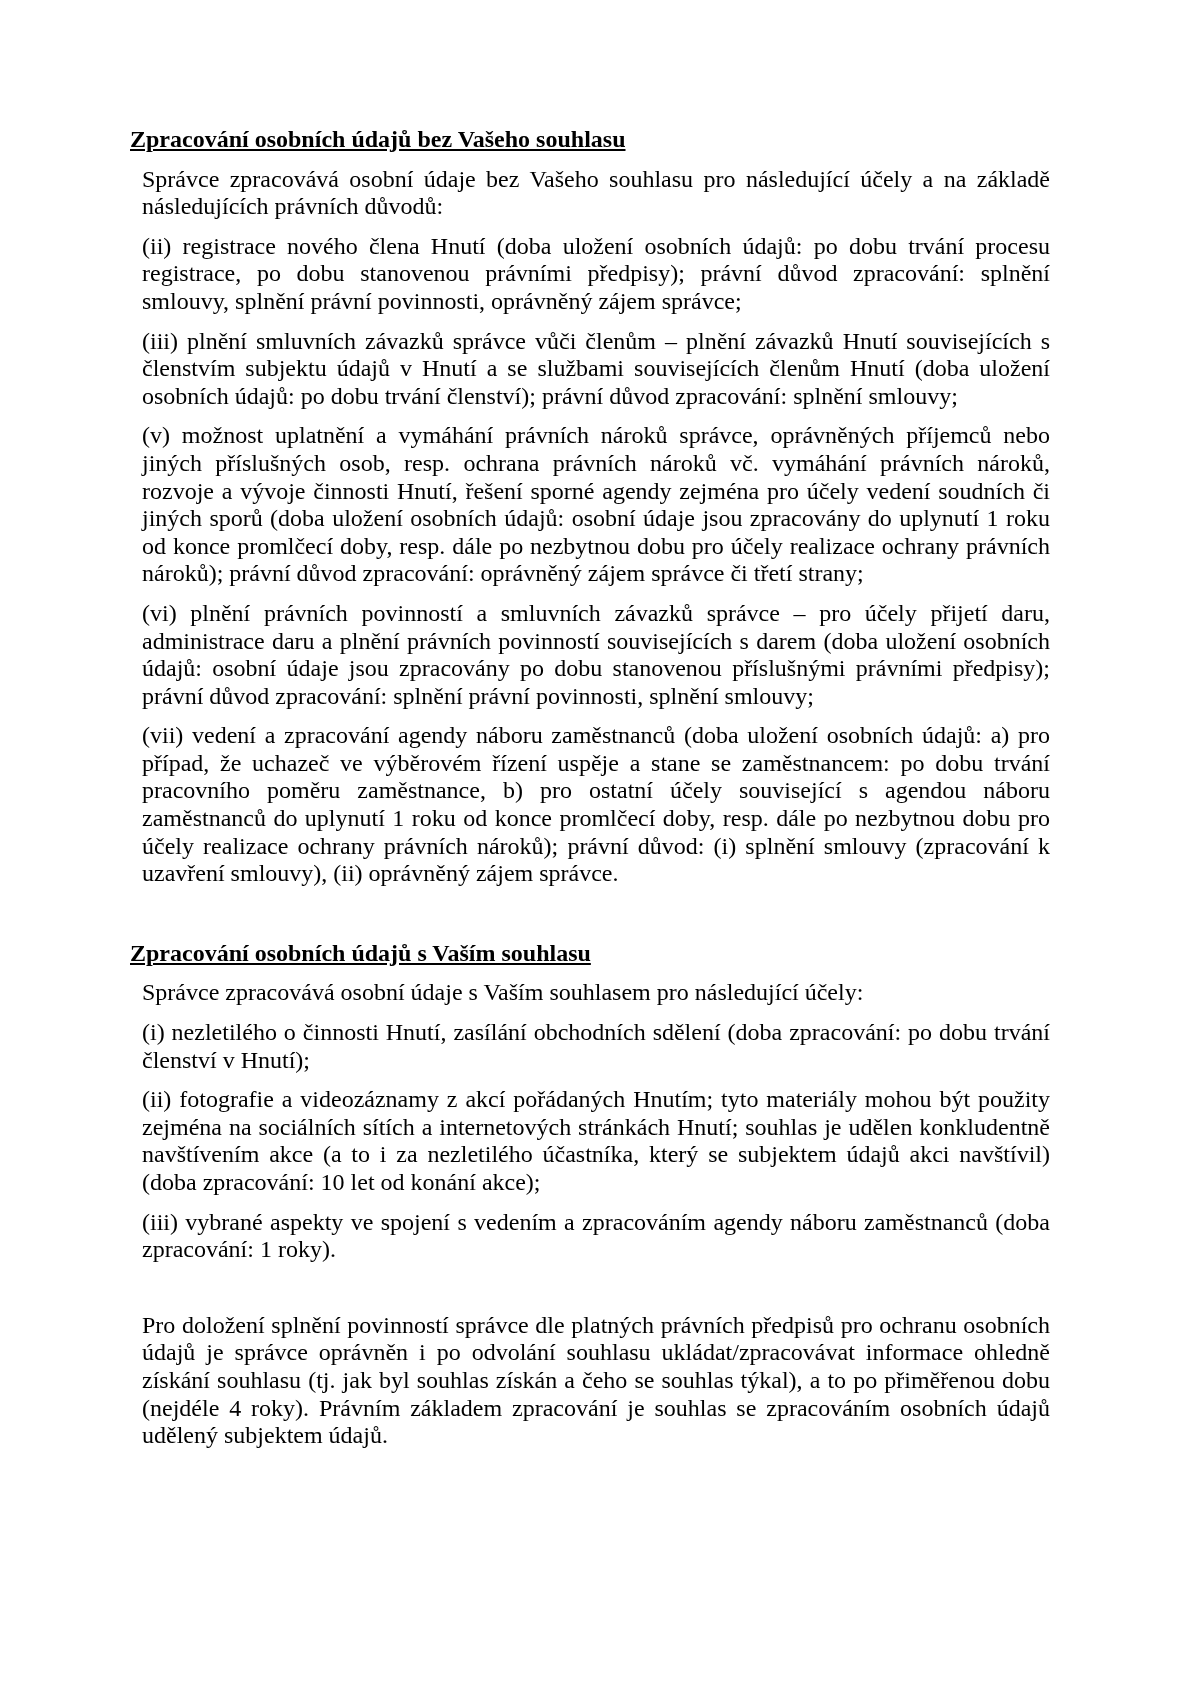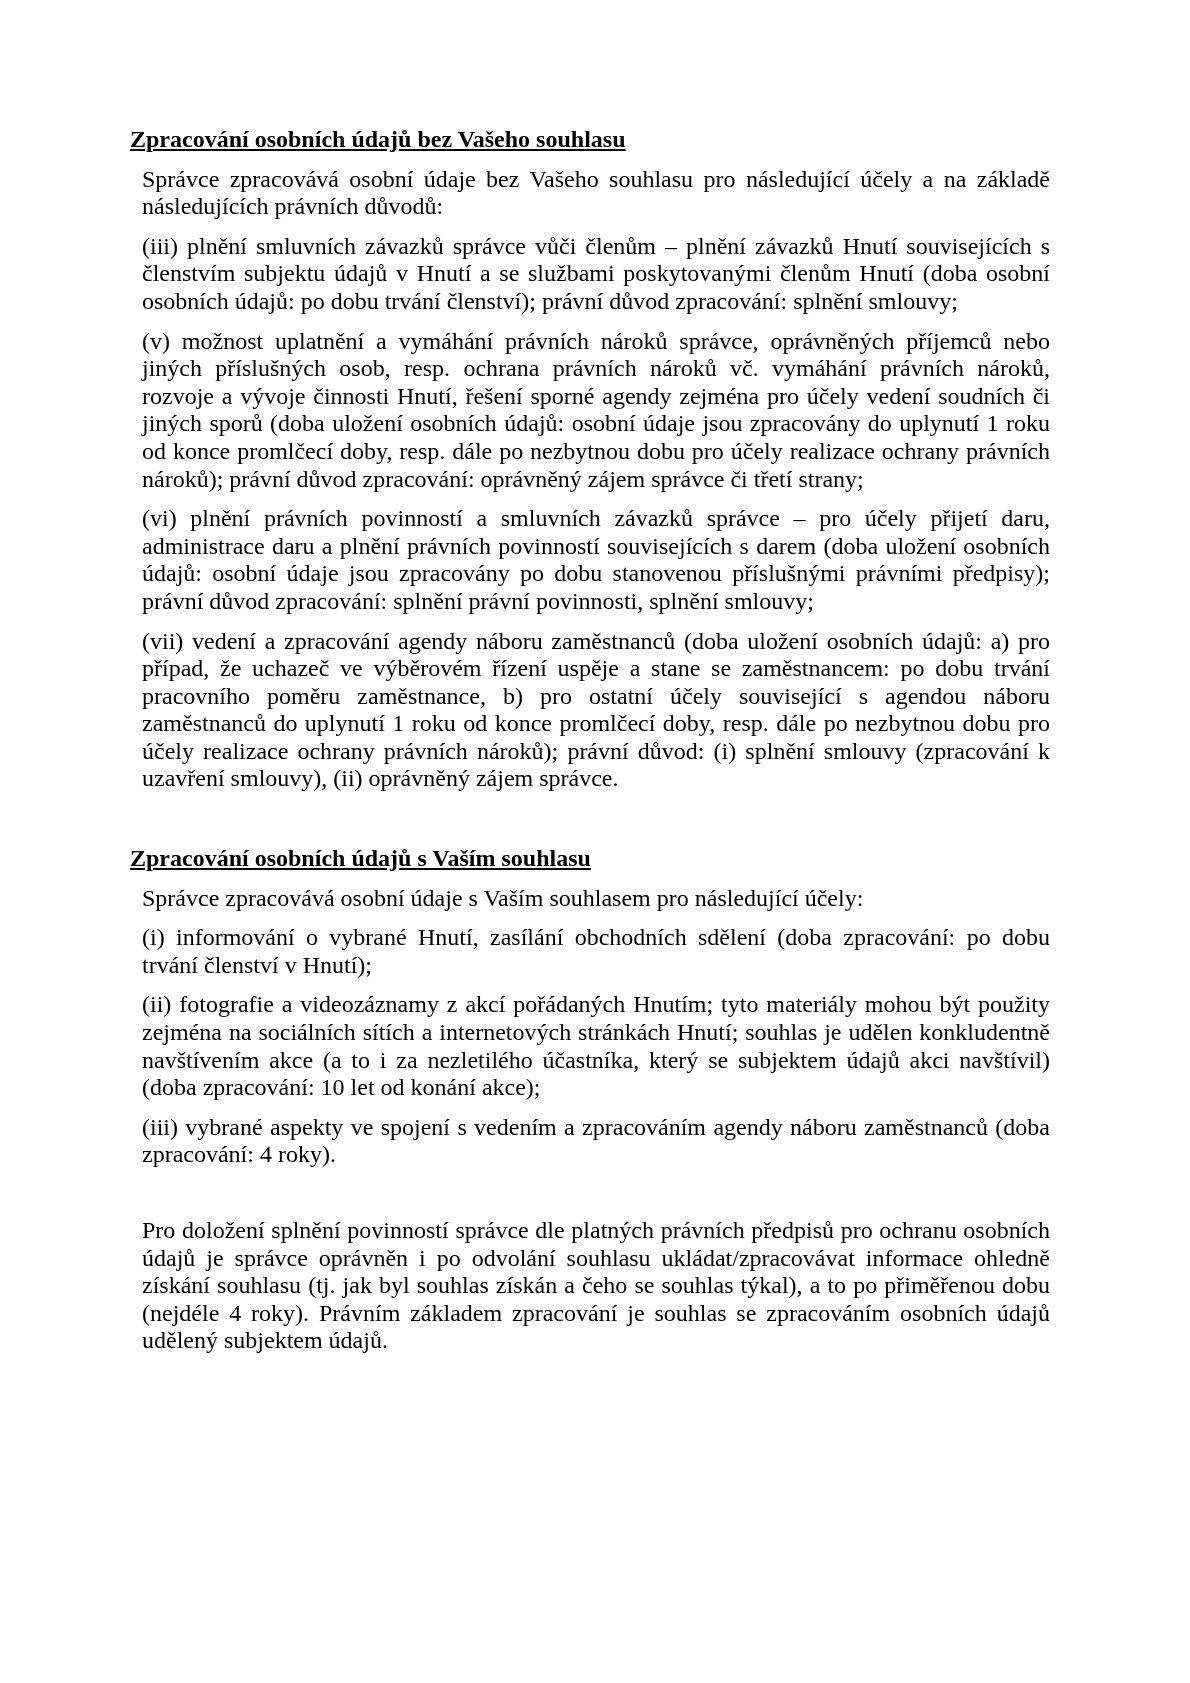--- a/index.html
+++ b/index.html
@@ -39,29 +39,30 @@
   }
 </style>
 </head>
 <body>
 
 <div class="page">
 
   <section class="section">
     <h2 class="section-heading">Zpracování osobních údajů bez Vašeho souhlasu</h2>
     <p class="para">Správce zpracovává osobní údaje bez Vašeho souhlasu pro následující účely a na základě následujících právních důvodů:</p>
-    <p class="para">(iii) plnění smluvních závazků správce vůči členům – plnění závazků Hnutí souvisejících s členstvím subjektu údajů v Hnutí a se službami poskytovanými členům Hnutí (doba osobní osobních údajů: po dobu trvání členství); právní důvod zpracování: splnění smlouvy;</p>
+    <p class="para">(ii) registrace nového člena Hnutí (doba uložení osobních údajů: po dobu trvání procesu registrace, po dobu stanovenou právními předpisy); právní důvod zpracování: splnění smlouvy, splnění právní povinnosti, oprávněný zájem správce;</p>
+    <p class="para">(iii) plnění smluvních závazků správce vůči členům – plnění závazků Hnutí souvisejících s členstvím subjektu údajů v Hnutí a se službami souvisejících členům Hnutí (doba uložení osobních údajů: po dobu trvání členství); právní důvod zpracování: splnění smlouvy;</p>
     <p class="para">(v) možnost uplatnění a vymáhání právních nároků správce, oprávněných příjemců nebo jiných příslušných osob, resp. ochrana právních nároků vč. vymáhání právních nároků, rozvoje a vývoje činnosti Hnutí, řešení sporné agendy zejména pro účely vedení soudních či jiných sporů (doba uložení osobních údajů: osobní údaje jsou zpracovány do uplynutí 1 roku od konce promlčecí doby, resp. dále po nezbytnou dobu pro účely realizace ochrany právních nároků); právní důvod zpracování: oprávněný zájem správce či třetí strany;</p>
     <p class="para">(vi) plnění právních povinností a smluvních závazků správce – pro účely přijetí daru, administrace daru a plnění právních povinností souvisejících s darem (doba uložení osobních údajů: osobní údaje jsou zpracovány po dobu stanovenou příslušnými právními předpisy); právní důvod zpracování: splnění právní povinnosti, splnění smlouvy;</p>
     <p class="para">(vii) vedení a zpracování agendy náboru zaměstnanců (doba uložení osobních údajů: a) pro případ, že uchazeč ve výběrovém řízení uspěje a stane se zaměstnancem: po dobu trvání pracovního poměru zaměstnance, b) pro ostatní účely související s agendou náboru zaměstnanců do uplynutí 1 roku od konce promlčecí doby, resp. dále po nezbytnou dobu pro účely realizace ochrany právních nároků); právní důvod: (i) splnění smlouvy (zpracování k uzavření smlouvy), (ii) oprávněný zájem správce.</p>
   </section>
 
   <section class="section section--second">
     <h2 class="section-heading">Zpracování osobních údajů s Vaším souhlasu</h2>
     <p class="para">Správce zpracovává osobní údaje s Vaším souhlasem pro následující účely:</p>
-    <p class="para">(i) informování o vybrané Hnutí, zasílání obchodních sdělení (doba zpracování: po dobu trvání členství v Hnutí);</p>
+    <p class="para">(i) nezletilého o činnosti Hnutí, zasílání obchodních sdělení (doba zpracování: po dobu trvání členství v Hnutí);</p>
     <p class="para">(ii) fotografie a videozáznamy z akcí pořádaných Hnutím; tyto materiály mohou být použity zejména na sociálních sítích a internetových stránkách Hnutí; souhlas je udělen konkludentně navštívením akce (a to i za nezletilého účastníka, který se subjektem údajů akci navštívil) (doba zpracování: 10 let od konání akce);</p>
-    <p class="para">(iii) vybrané aspekty ve spojení s vedením a zpracováním agendy náboru zaměstnanců (doba zpracování: 4 roky).</p>
+    <p class="para">(iii) vybrané aspekty ve spojení s vedením a zpracováním agendy náboru zaměstnanců (doba zpracování: 1 roky).</p>
   </section>
 
   <p class="para closing">Pro doložení splnění povinností správce dle platných právních předpisů pro ochranu osobních údajů je správce oprávněn i po odvolání souhlasu ukládat/zpracovávat informace ohledně získání souhlasu (tj. jak byl souhlas získán a čeho se souhlas týkal), a to po přiměřenou dobu (nejdéle 4 roky). Právním základem zpracování je souhlas se zpracováním osobních údajů udělený subjektem údajů.</p>
 
 </div>
 
 </body></html>

